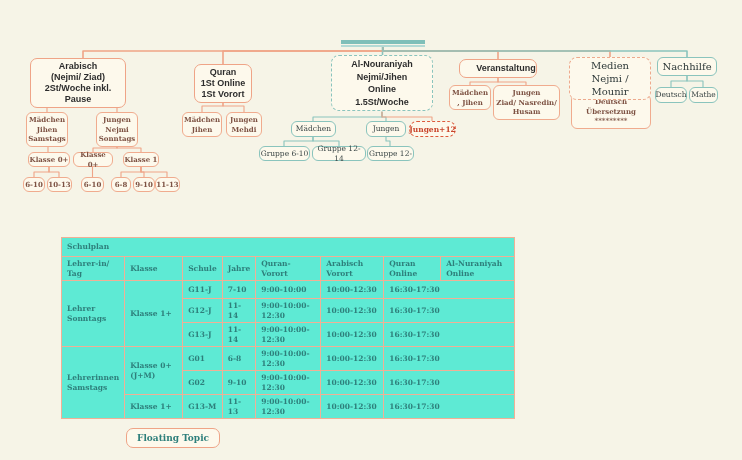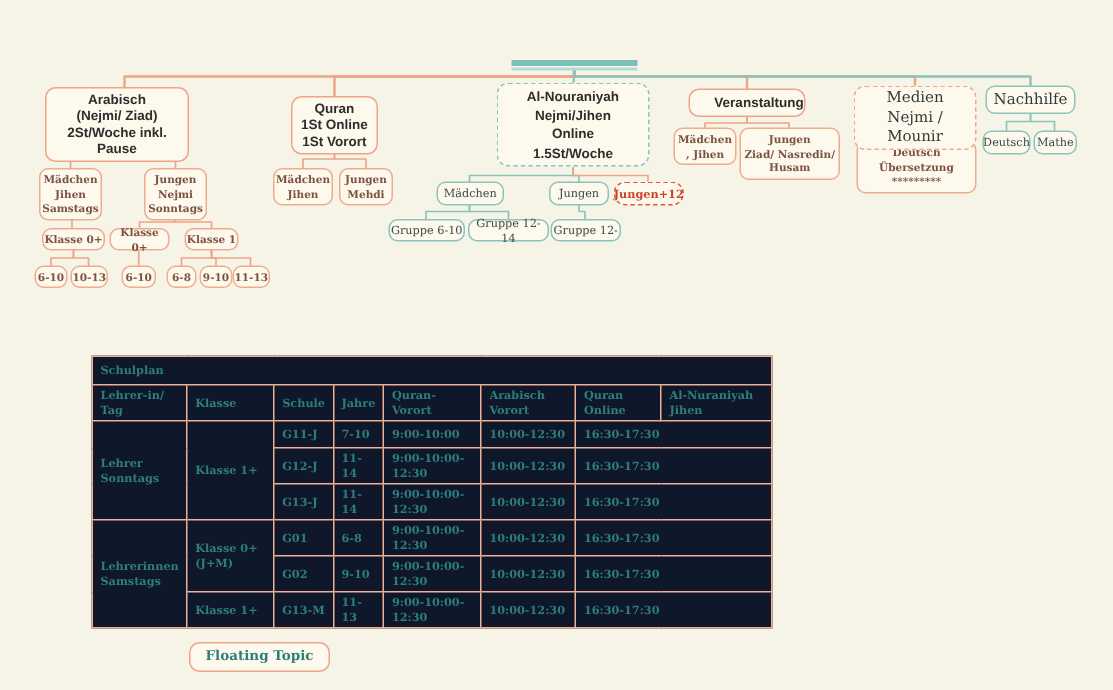--- a/index.html
+++ b/index.html
@@ -22,21 +22,21 @@
   .b-red-dash{border:1.5px dashed #dd5a3c;border-radius:8px;}
 
   .t-bold{font-weight:bold;color:#2d2d2d;font-size:9px;line-height:11px;padding-left:16px;}
   .t-bold-lg{font-weight:bold;color:#2d2d2d;font-size:9px;line-height:12.5px;}
   .t-serif-brown{font-family:"DejaVu Serif",serif;color:#7d5243;font-size:7px;line-height:9.5px;font-weight:bold;}
   .t-serif-dark{font-family:"DejaVu Serif",serif;color:#3c4747;font-size:7.5px;line-height:9.5px;}
   .t-serif-big{font-family:"DejaVu Serif",serif;color:#2f3a3a;font-size:10px;line-height:13px;}
   .t-red{font-family:"DejaVu Serif",serif;color:#c8452c;font-size:7.5px;font-weight:bold;}
 
   table.schulplan{position:absolute;left:61px;top:237px;z-index:2;border-collapse:collapse;
-        table-layout:fixed;background:#0f172a;}
+        table-layout:fixed;background:#5eead4;}
   table.schulplan td{border:1px solid #f0b096;font-family:"DejaVu Serif",serif;font-weight:bold;
         color:#2e7f7b;font-size:7.5px;line-height:9.5px;padding:2px 5px;vertical-align:middle;
         white-space:pre-line;overflow:hidden;}
   td.tbl-title{font-size:10.5px;padding:8px 8px;height:14px;}
   td.hdr{height:16px;}
   td.cell{height:13px;}
 
   .floating{position:absolute;left:126px;top:428px;z-index:2;background:#fdf9ec;
         border:1.4px solid #efa487;border-radius:7px;padding:4px 10px;
         font-family:"DejaVu Serif",serif;font-weight:bold;font-size:9px;color:#2e7f7b;}
@@ -155,21 +155,21 @@
       <td class="tbl-title" colspan="8">Schulplan</td>
     </tr>
     <tr>
       <td class="hdr">Lehrer-in/ Tag</td>
       <td class="hdr">Klasse</td>
       <td class="hdr">Schule</td>
       <td class="hdr">Jahre</td>
       <td class="hdr">Quran-Vorort</td>
       <td class="hdr">Arabisch Vorort</td>
       <td class="hdr">Quran Online</td>
-      <td class="hdr">Al-Nuraniyah Jihen</td>
+      <td class="hdr">Al-Nuraniyah Online</td>
     </tr>
     <tr>
       <td class="cell" rowspan="3">Lehrer
 Sonntags</td>
       <td class="cell" rowspan="3">Klasse 1+</td>
       <td class="cell">G11-J</td>
       <td class="cell">7-10</td>
       <td class="cell">9:00-10:00</td>
       <td class="cell">10:00-12:30</td>
       <td class="cell" colspan="2">16:30-17:30</td>

